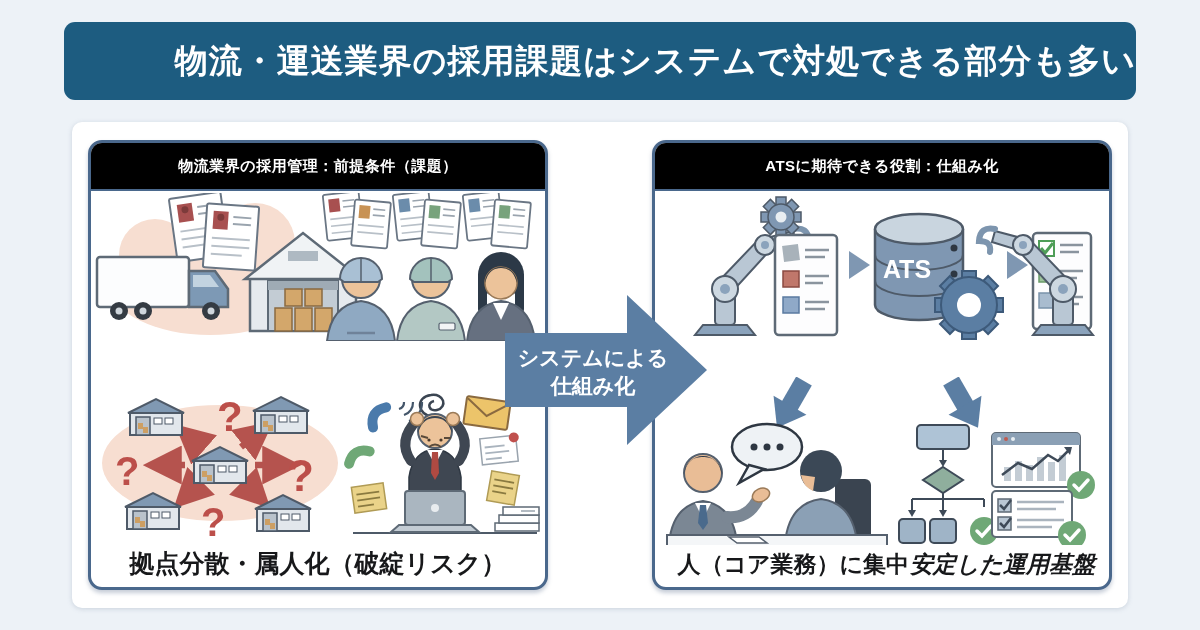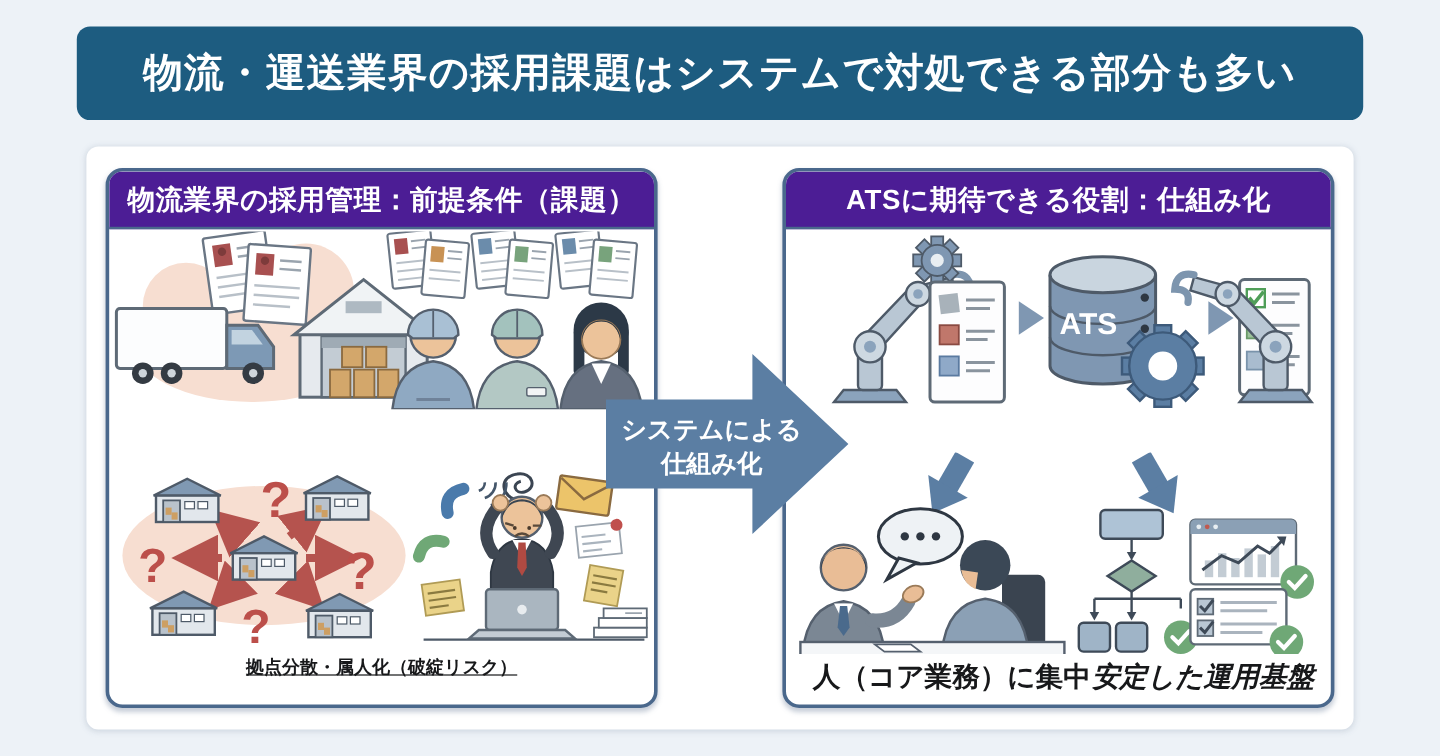--- a/index.html
+++ b/index.html
@@ -4,39 +4,39 @@
 <style>
   html,body{margin:0;padding:0;}
   body{
     width:1200px;height:630px;position:relative;overflow:hidden;
     background:#edf2f7;
     font-family:"Liberation Sans","DejaVu Sans",sans-serif;
   }
   .banner{
     position:absolute;left:64px;top:22px;width:1072px;height:78px;
     background:#1d5c80;border-radius:11px;
-    display:flex;align-items:center;justify-content:center;
+    display:flex;align-items:center;justify-content:flex-end;
   }
   .banner-title{color:#ffffff;font-size:33px;font-weight:bold;letter-spacing:1px;}
   .card{
     position:absolute;left:72px;top:122px;width:1056px;height:486px;
     background:#ffffff;border-radius:10px;
     box-shadow:0 1px 5px rgba(110,130,155,.28);
   }
   .panel{
     position:absolute;top:18px;width:460px;height:450px;box-sizing:border-box;
     border:3px solid #4a688c;border-radius:14px;background:#ffffff;
     box-shadow:0 3px 4px rgba(90,110,140,.35);overflow:hidden;
   }
   .panel-left{left:16px;}
   .panel-right{left:580px;}
   .panel-header{
-    height:46px;background:#4c1d95;border-bottom:2px solid #4a688c;
+    height:46px;background:#000000;border-bottom:2px solid #4a688c;
     display:flex;align-items:center;justify-content:center;
-    color:#ffffff;font-size:23px;font-weight:bold;letter-spacing:.5px;
+    color:#ffffff;font-size:15px;font-weight:bold;letter-spacing:.5px;
   }
   .illu{position:absolute;left:4px;}
   .illu-top{top:50px;width:446px;height:148px;}
   .illu-bottom{top:246px;width:446px;height:148px;}
   .illu-bottom-right{top:234px;width:446px;height:168px;}
   .caption{
     position:absolute;width:100%;text-align:center;
     font-size:24px;font-weight:bold;color:#17181a;letter-spacing:0;
   }
   .cap-1{top:204px;}
@@ -283,21 +283,21 @@
         </g>
         <g transform="translate(148,118)">
           <rect x="0" y="16" width="44" height="8" fill="#ffffff" stroke="#5e6a76" stroke-width="1.5"></rect>
           <rect x="4" y="8" width="40" height="8" fill="#ffffff" stroke="#5e6a76" stroke-width="1.5"></rect>
           <rect x="8" y="0" width="36" height="8" fill="#ffffff" stroke="#5e6a76" stroke-width="1.5"></rect>
           <line x1="26" y1="4" x2="40" y2="4" stroke="#9aa4ae" stroke-width="1.5"></line>
         </g>
       </g>
     </svg>
 
-    <div class="caption cap-2" style="font-size:15px;text-decoration:underline;">拠点分散・属人化（破綻リスク）</div>
+    <div class="caption cap-2" style="font-size:25px;">拠点分散・属人化（破綻リスク）</div>
   </section>
 
   <svg class="flow-arrow" viewBox="0 0 210 170">
     <polygon points="0,48 122,48 122,10 202,85 122,160 122,122 0,122" fill="#5b7ea3"></polygon>
     <text class="arrow-label" x="88" y="80" text-anchor="middle">システムによる</text>
     <text class="arrow-label" x="88" y="108" text-anchor="middle">仕組み化</text>
   </svg>
 
   <section class="panel panel-right">
     <header class="panel-header">ATSに期待できる役割：仕組み化</header>

